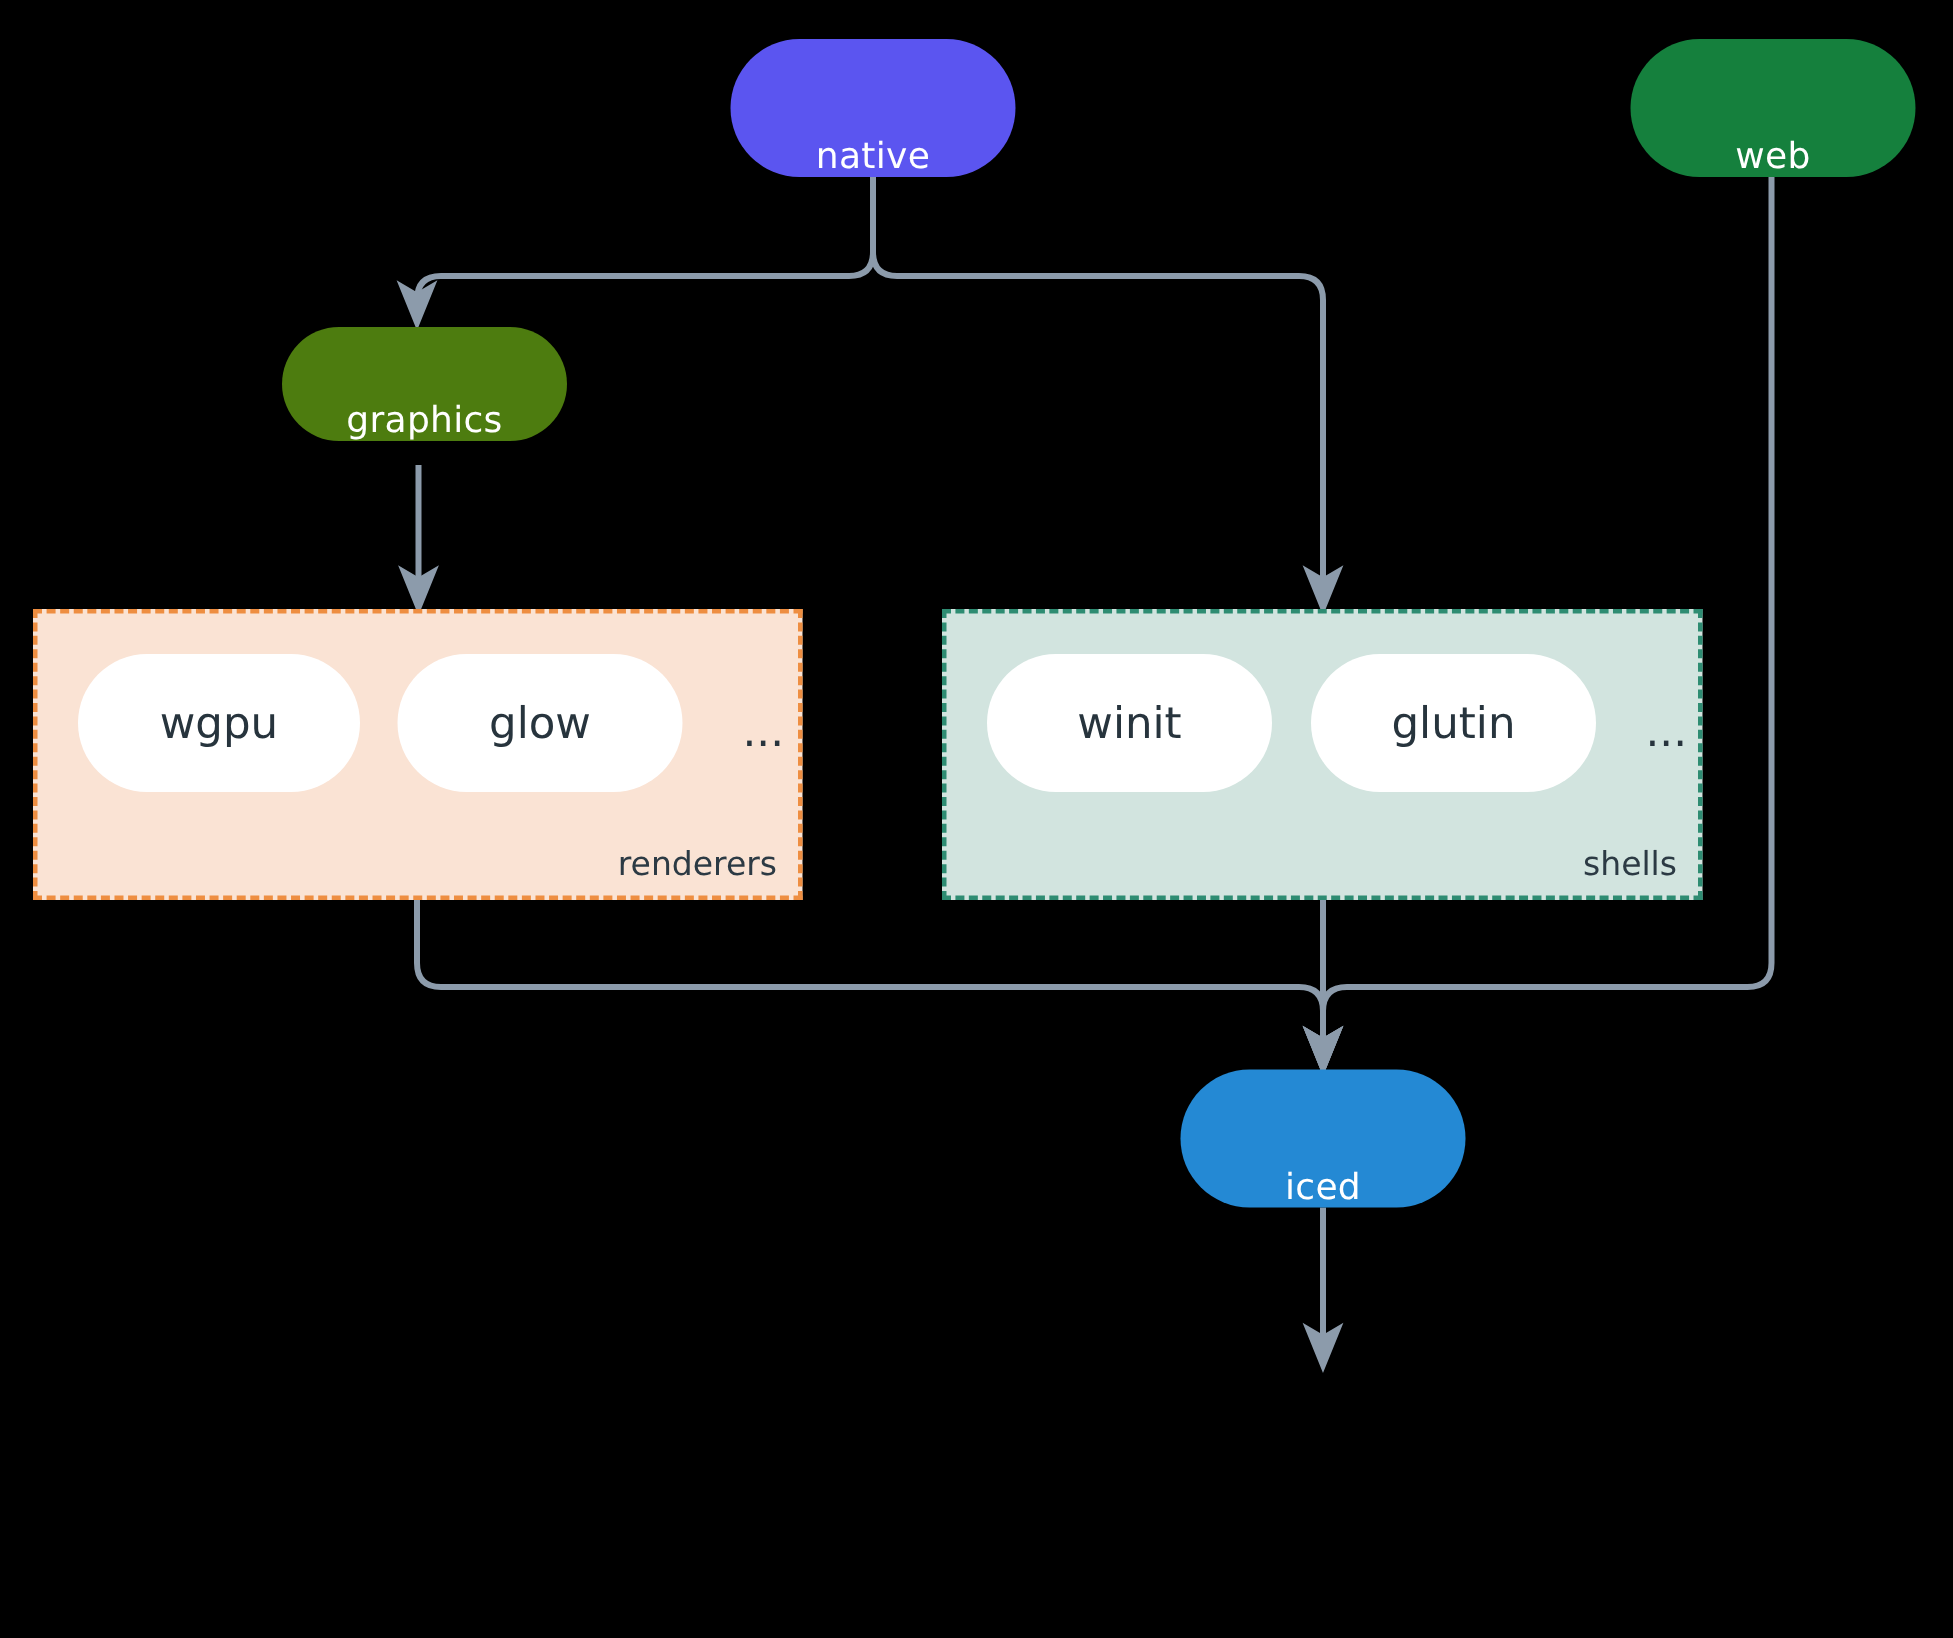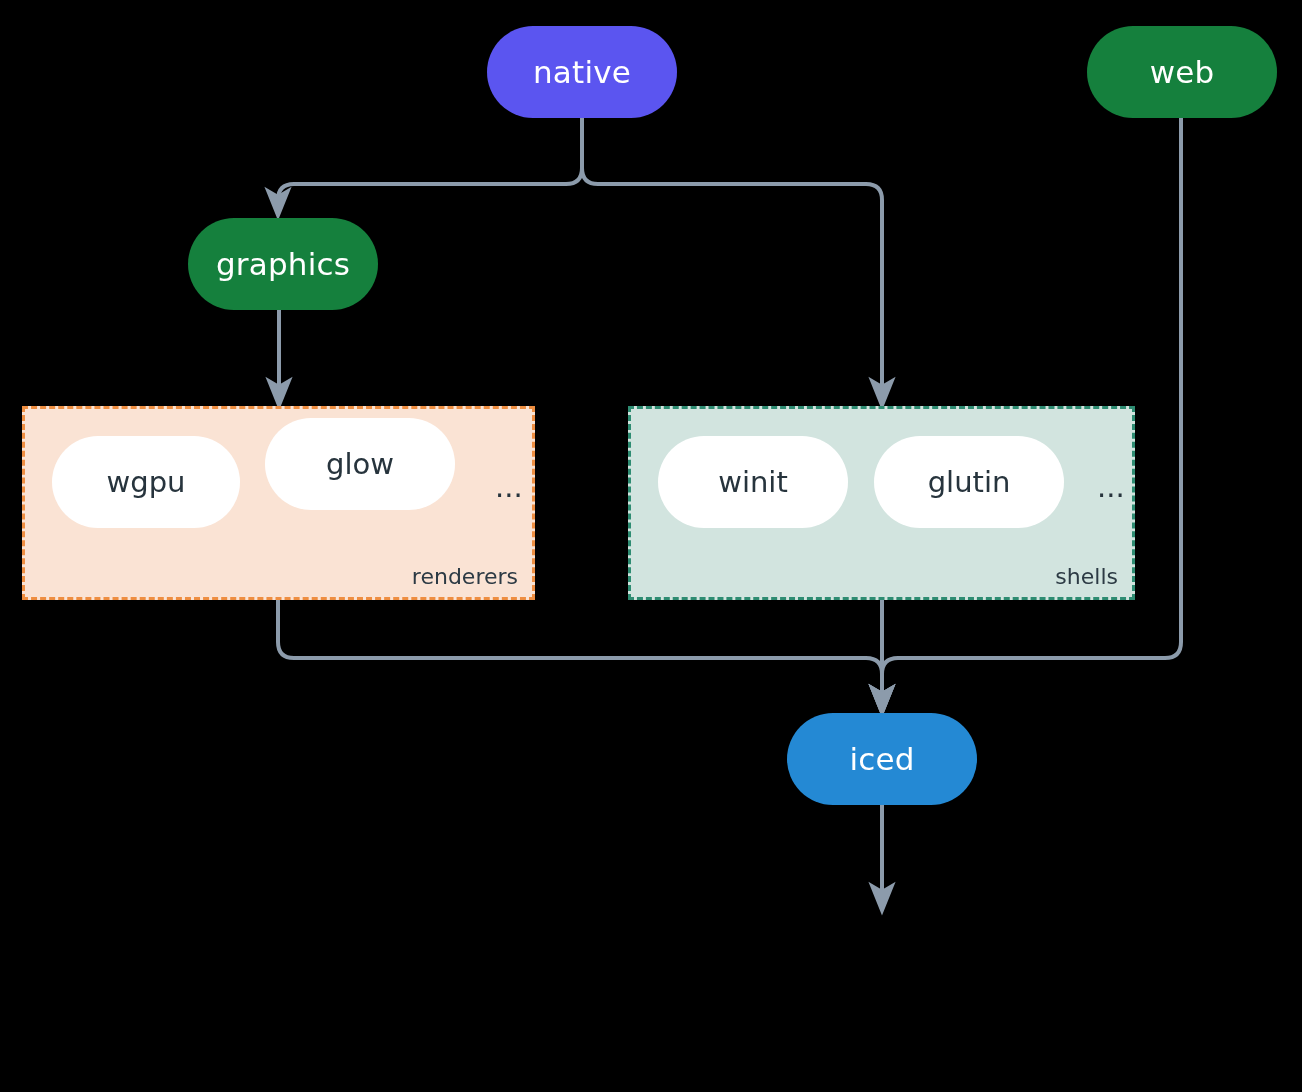--- a/index.html
+++ b/index.html
@@ -29,43 +29,44 @@
     align-items: center;
     justify-content: center;
     text-align: center;
     box-sizing: border-box;
     white-space: nowrap;
   }
   
   .pill {
     border-radius: 999px;
     color: #ffffff;
-    font-size: 31px;
+    font-size: 24px;
     letter-spacing: 0.2px;
+    align-items: flex-end;
   }
   .node-native {
     left: 487px;
     top: 26px;
     width: 190px;
     height: 92px;
     background: #5B55F0;
   }
   .node-web {
     left: 1087px;
     top: 26px;
     width: 190px;
     height: 92px;
     background: #15803d;
   }
   .node-graphics {
     left: 188px;
     top: 218px;
     width: 190px;
-    height: 92px;
-    background: #15803d;
+    height: 76px;
+    background: #4d7c0f;
   }
   .node-iced {
     left: 787px;
     top: 713px;
     width: 190px;
     height: 92px;
     background: #2489D4;
   }
 
   
@@ -105,21 +106,21 @@
     align-items: center;
     justify-content: center;
     background: #FFFFFF;
     border-radius: 999px;
     color: #27343D;
     font-size: 29px;
     box-sizing: border-box;
     white-space: nowrap;
   }
   .sp-wgpu  { left: 27px;  top: 27px; width: 188px; height: 92px; }
-  .sp-glow  { left: 240px; top: 9px; width: 190px; height: 92px; text-align: center; }
+  .sp-glow  { left: 240px; top: 27px; width: 190px; height: 92px; text-align: center; }
   .sp-winit { left: 27px;  top: 27px; width: 190px; height: 92px; }
   .sp-glutin{ left: 243px; top: 27px; width: 190px; height: 92px; }
 
   .ellipsis {
     position: absolute;
     font-size: 29px;
     color: #27343D;
     line-height: 1;
   }
   .el-renderers { left: 470px; top: 64px; }

